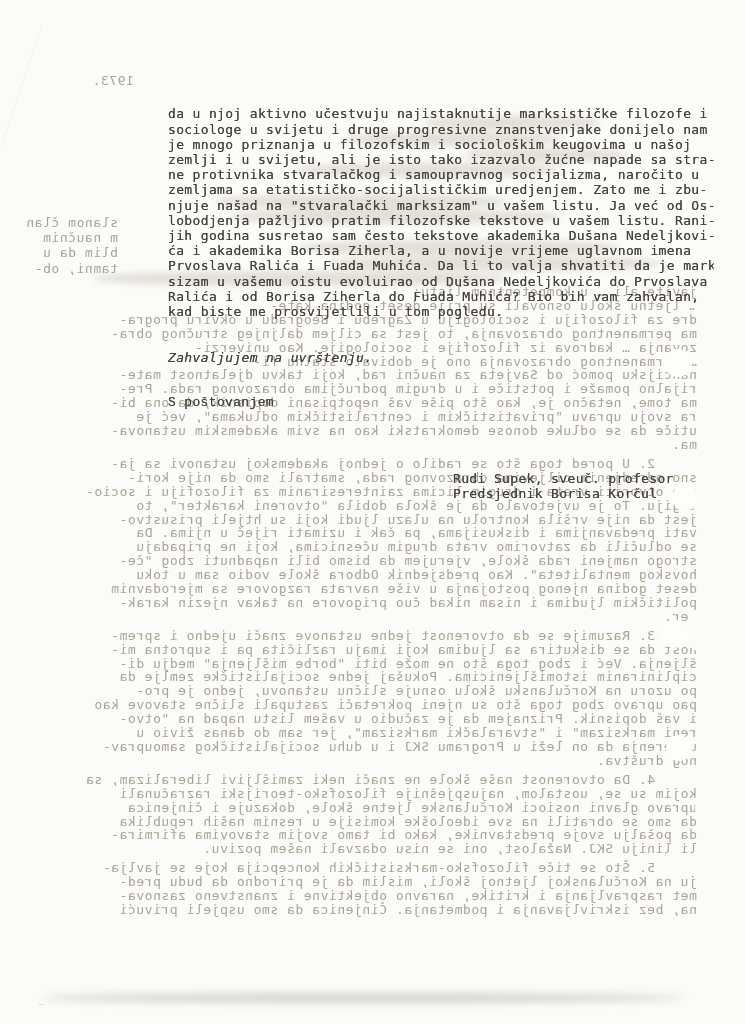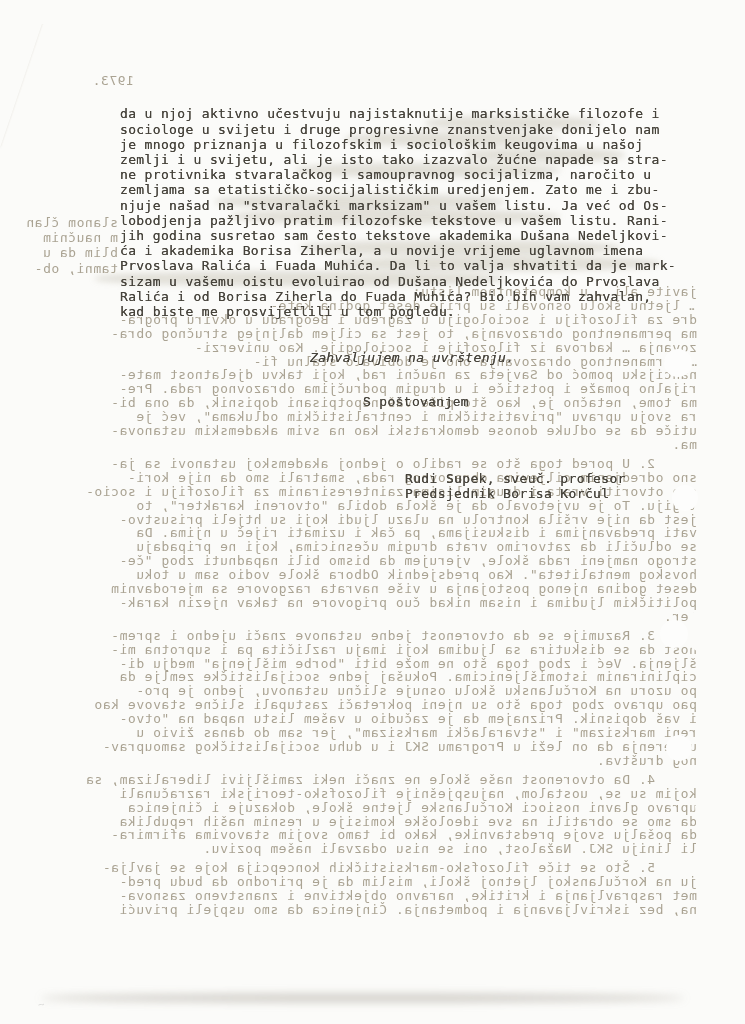--- a/index.html
+++ b/index.html
@@ -28,21 +28,21 @@
     background:rgba(175,165,145,0.45);filter:blur(1.2px);
     transform:rotate(-71.3deg);transform-origin:0 0;
   }
   
   .letter{
     position:absolute;left:120px;top:76px;width:610px;
     font-size:13px;line-height:15.2px;letter-spacing:0.35px;
     color:#46433b;white-space:pre;
     text-shadow:0 0 0.5px rgba(70,66,59,0.85);
   }
-  .letter .tline{white-space:pre;min-height:15.2px;}
+  .letter .tline{white-space:pre;min-height:15.2px;margin-left:48px;}
   .closing-line{margin-left:190px;font-style:italic;}
   .salutation-line{margin-left:243px;font-family:Liberation Mono, monospace;}
   .signature{margin-left:285px;margin-top:30.4px;}
   
   .mirror{
     transform:scaleX(-1);
     color:rgba(148,139,118,0.78);
     filter:blur(0.4px);
     font-size:13px;letter-spacing:0.55px;white-space:pre;
   }

